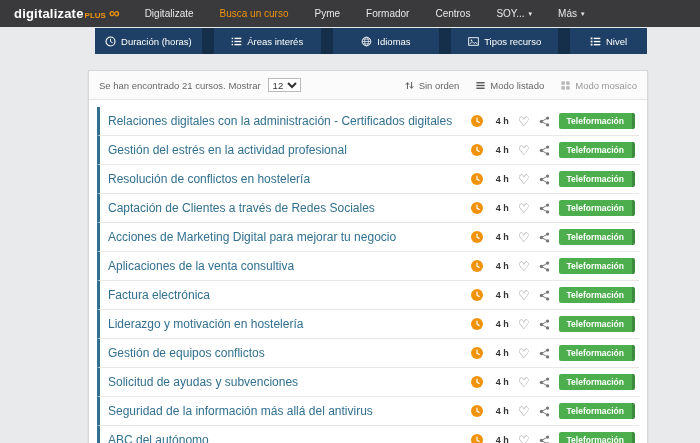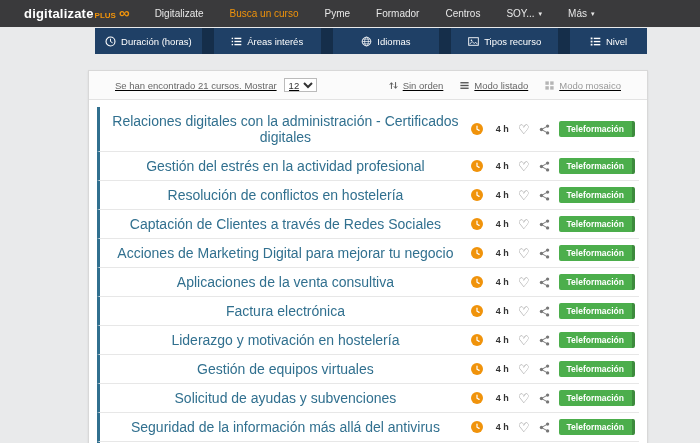--- a/index.html
+++ b/index.html
@@ -1,48 +1,48 @@
 <!DOCTYPE html>
 <html><head>
 <meta charset="utf-8">
 <style>
   * { box-sizing: border-box; margin: 0; padding: 0; }
   html,body { background:#e9eaeb; }
   body { font-family:"Liberation Sans", sans-serif; }
   .page { width:700px; height:443px; background:#e9eaeb; overflow:hidden; position:relative; }
 
   
-  .topbar { height:27px; background:#3a3a3c; display:flex; align-items:center; padding:0 24px; }
+  .topbar { height:27px; background:#3a3a3c; display:flex; align-items:center; padding:0 14px; }
   .logo { display:flex; align-items:baseline; cursor:pointer; }
   .logo .brand { color:#fff; font-weight:bold; font-size:13px; letter-spacing:.2px; }
   .logo .plus { color:#f0930b; font-size:8px; font-weight:bold; margin-left:1px; }
   .logo .inf { color:#f0930b; font-size:15px; font-weight:bold; margin-left:3px; line-height:10px; }
   .topnav { display:flex; margin-left:12px; height:27px; }
   .nav-item { color:#e8e8e8; font-size:10px; display:flex; align-items:center; padding:0 13px; cursor:pointer; white-space:nowrap; }
   .nav-item.active { color:#f0930b; }
   .caret { font-size:7px; margin-left:4px; color:inherit; }
 
   
   .filterbar { width:552px; height:26px; margin:1px 0 0 95px; background:#152e4a; display:flex; gap:12px; }
   .fbtn { flex:1; background:#1f4066; color:#fff; font-size:9.5px; display:flex; align-items:center; justify-content:center; gap:5px; cursor:pointer; white-space:nowrap; }
   .fbtn.small { flex:.72;align-items:center; }
   .fbtn svg { flex:0 0 auto; }
 
   
   .card { width:560px; margin:16px 0 0 88px; background:#fff; border:1px solid #d8d8d8; box-shadow:0 1px 2px rgba(0,0,0,.08); }
-  .results { display:flex; align-items:center; padding:7px 26px; border-bottom:1px solid #e3e3e3; background:#fbfbfb;text-decoration:underline; }
+  .results { display:flex; align-items:center; padding:7px 10px; border-bottom:1px solid #e3e3e3; background:#fbfbfb; }
   .results .count { font-size:9.5px; color:#666; }
   .results select { margin-left:7px; font-size:9.5px; height:14px; border:1px solid #bbb; background:#fff; color:#333; }
   .spacer { flex:1; }
   .mode { display:flex; align-items:flex-end; gap:4px; font-size:9.5px; color:#666; margin-left:16px; cursor:pointer; white-space:nowrap; }
   .mode.dim { color:#999; }
 
   .rows { padding:7px 8px 4px 8px; }
   .row { display:flex; align-items:center; border-left:3px solid #31708f; border-bottom:1px solid #e7e7e7; padding:6px 4px 6px 8px; background:#fff; }
-  .row .title { font-size:14px; color:#31708f; flex:1; cursor:pointer; text-decoration:none; padding-right:8px;text-align:center; }
+  .row .title { font-size:12px; color:#31708f; flex:1; cursor:pointer; text-decoration:none; padding-right:8px; }
   .meta { display:flex; align-items:center; gap:9px; }
   .durwrap { display:flex; align-items:center; gap:13px; }
   .dur { font-size:9px; font-weight:bold; color:#333; }
   .heart { font-size:13px; color:#8a8a8a; cursor:pointer; line-height:1; }
   .share { cursor:pointer; }
   .badge { background:#4cae4c; color:#fff; font-size:8.5px; font-weight:bold; padding:3px 8px; border-radius:2px; cursor:pointer; border-right:3px solid #3d8b3d; white-space:nowrap; }
 </style>
 </head>
 <body>
 
@@ -317,21 +317,21 @@
               <path d="M3.5 8 12.5 3M3.5 8l9 5" stroke="#777" stroke-width="1.4" fill="none"></path>
               <circle cx="12.5" cy="3" r="2.4" fill="#777"></circle>
               <circle cx="3.5" cy="8" r="2.4" fill="#777"></circle>
               <circle cx="12.5" cy="13" r="2.4" fill="#777"></circle>
             </svg>
           <span class="badge">Teleformación</span>
         </div>
       </div>
 
       <div class="row">
-        <a class="title">Gestión de equipos virtuales</a>
+        <a class="title">Gestión de equipos conflictos</a>
         <div class="meta">
           <span class="durwrap">
             <svg width="12" height="12" viewBox="0 0 16 16">
                 <circle cx="8" cy="8" r="8" fill="#f0930b"></circle>
                 <path d="M8 4v4.3l2.8 1.5" stroke="#fff" stroke-width="1.6" fill="none" stroke-linecap="round"></path>
               </svg>
             <span class="dur">4 h</span>
           </span>
           <span class="heart">♡</span>
           <svg class="share" width="11" height="11" viewBox="0 0 16 16">

